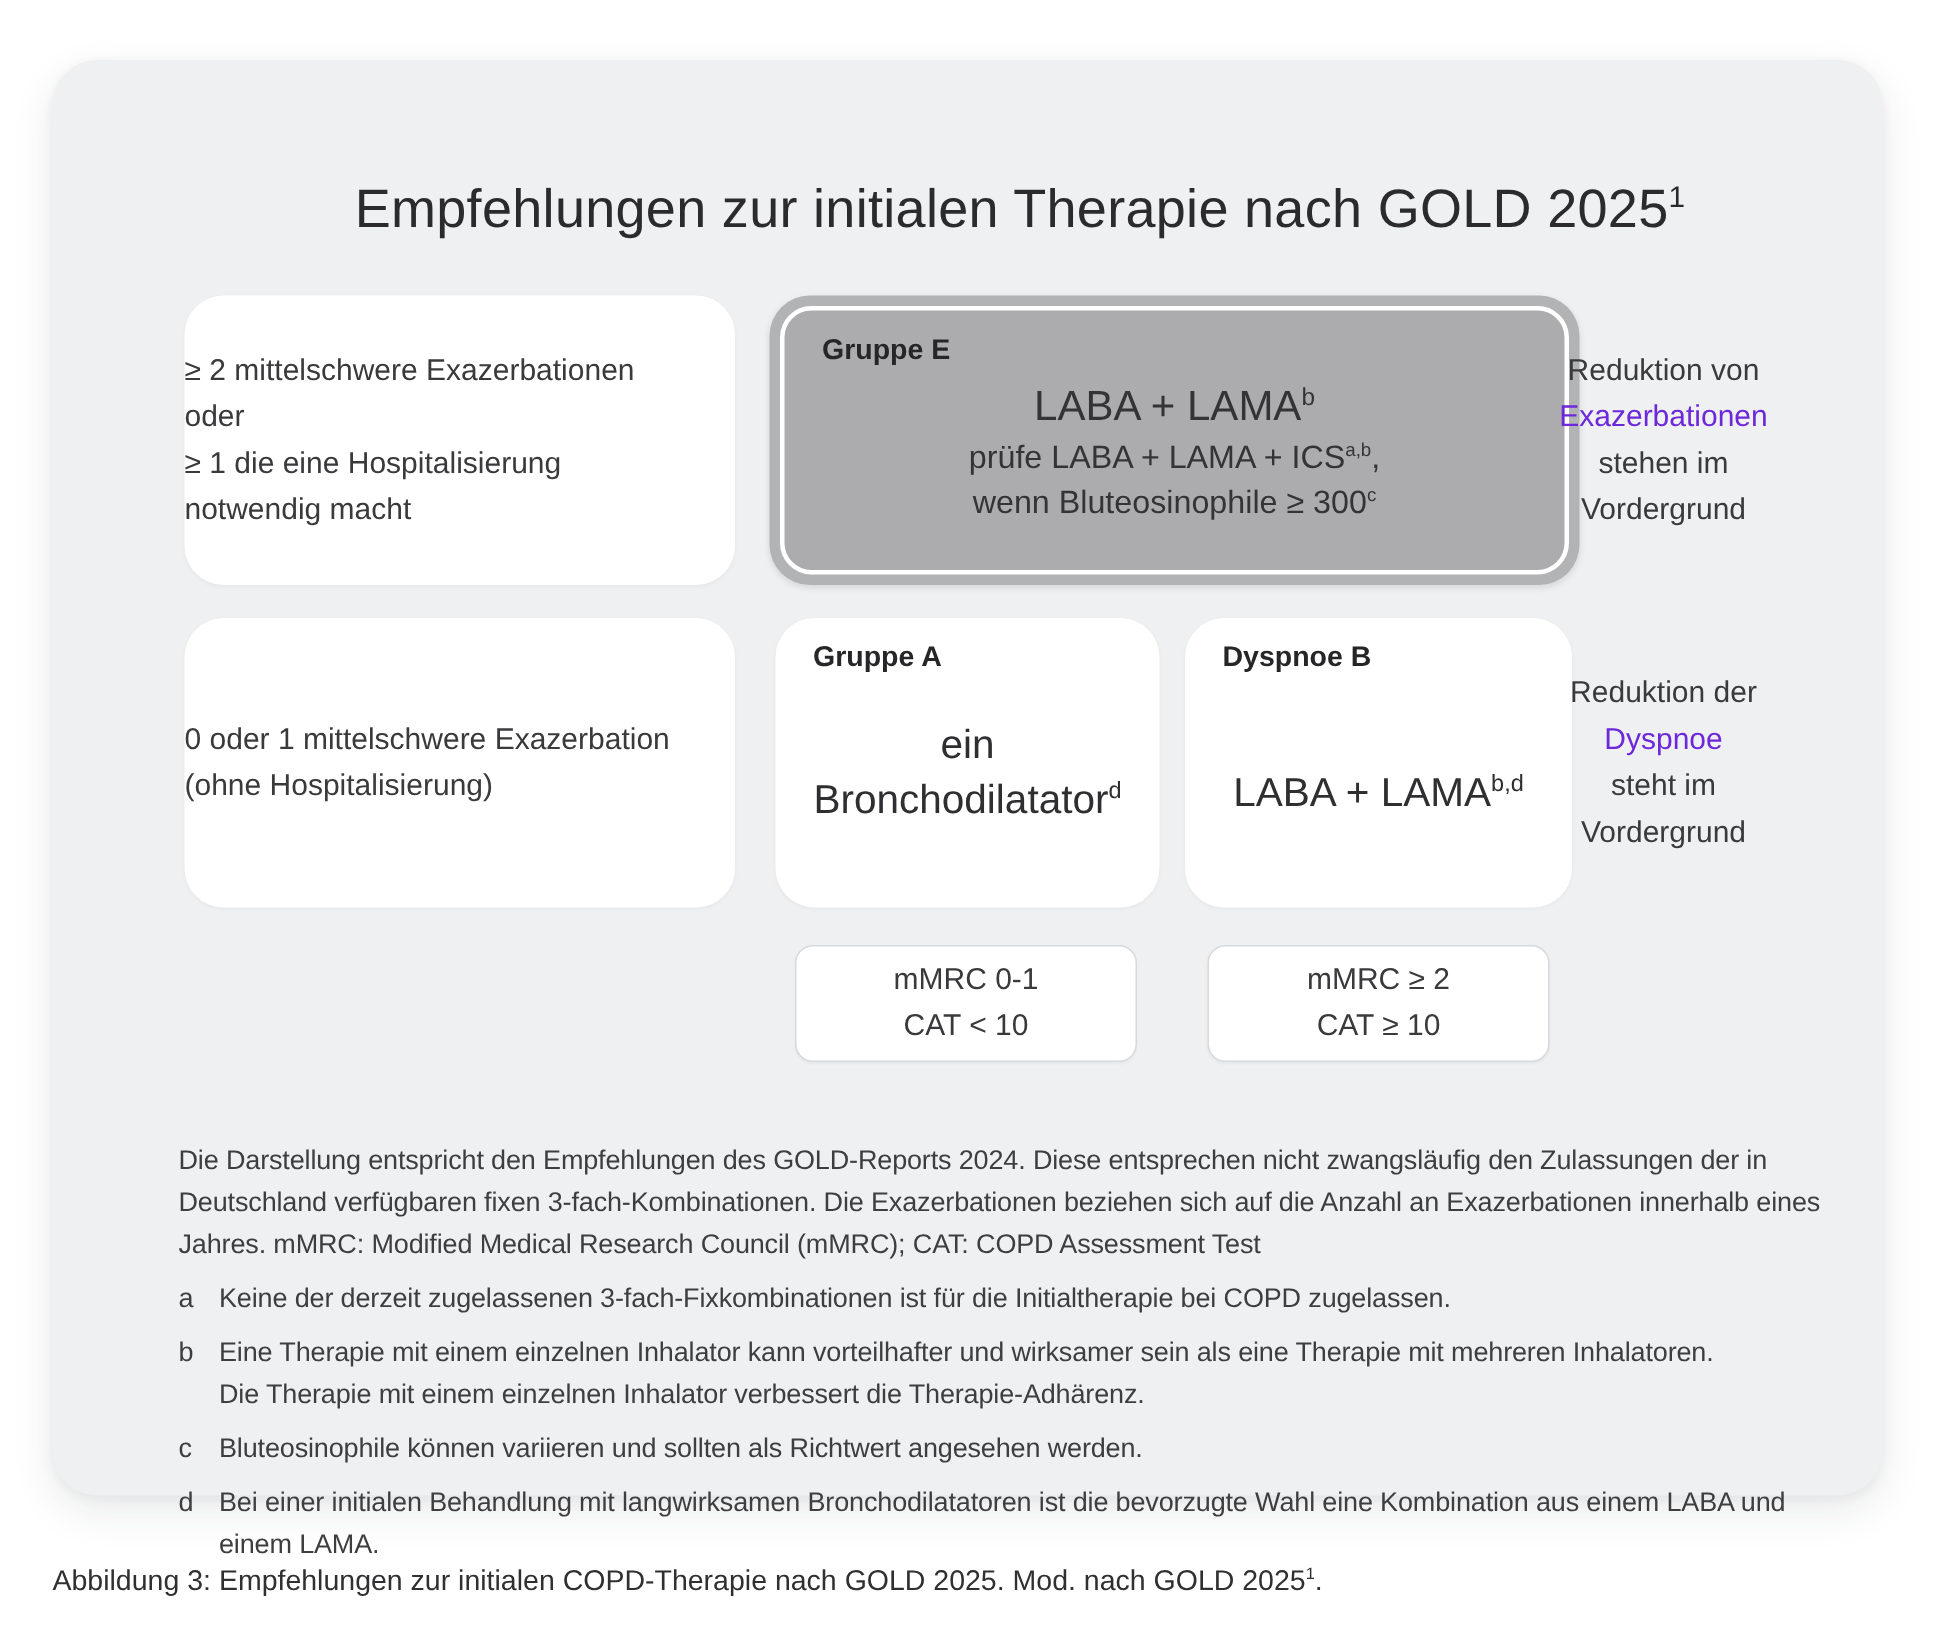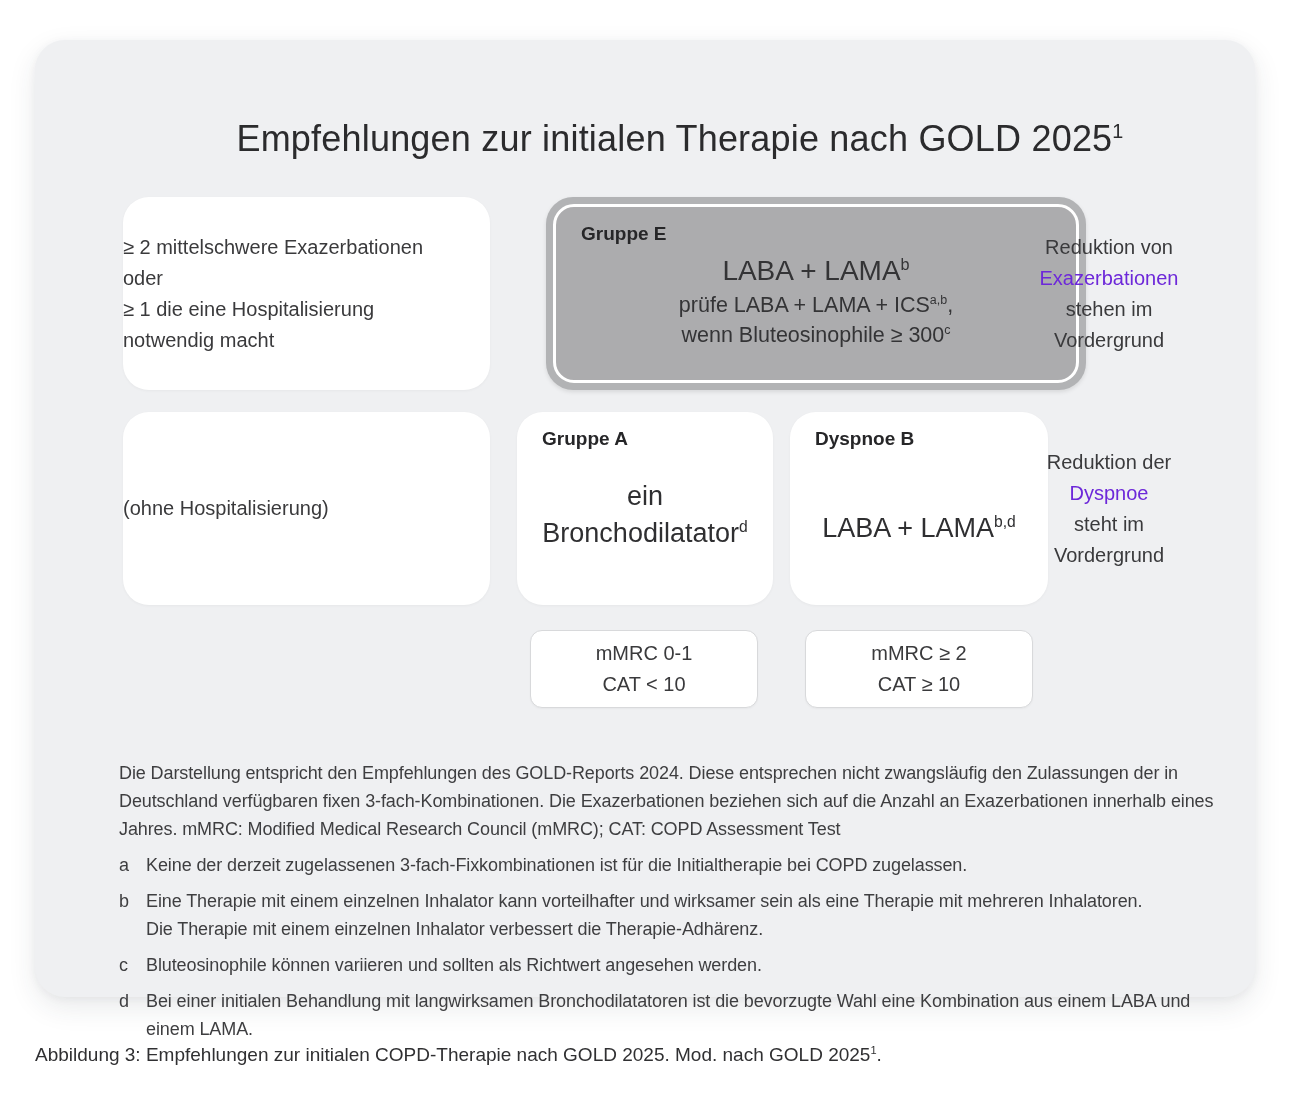--- a/index.html
+++ b/index.html
@@ -67,21 +67,20 @@
   .criteria-2{left:88px; top:372px; width:367px; height:193px;}
 
   .group-e-wrap{
     position:absolute;
     left:478px; top:157px;
     width:540px; height:193px;
     background:var(--group-e-ring);
     border-radius:27px;
     padding:7px;
     box-shadow:0 2px 4px rgba(0,0,0,0.10);
-    margin-left:33px;
   }
   .group-e-inner{
     position:relative;
     width:100%; height:100%;
     background:var(--group-e-fill);
     border:3px solid var(--group-e-stroke);
     border-radius:21px;
   }
   .group-header{
     position:absolute;
@@ -209,20 +208,21 @@
     </div>
 
     <div class="goal goal-1">
       <div>Reduktion von</div>
       <div class="bold">Exazerbationen</div>
       <div>stehen im</div>
       <div>Vordergrund</div>
     </div>
 
     <div class="white-box criteria criteria-2">
+      <div>0 oder 1 mittelschwere Exazerbation</div>
       <div>(ohne Hospitalisierung)</div>
     </div>
 
     <div class="white-box group-box group-a">
       <div class="group-header">Gruppe A</div>
       <div class="group-content">
         <div>ein</div>
         <div><span>Bronchodilatator</span><sup>d</sup></div>
       </div>
     </div>

